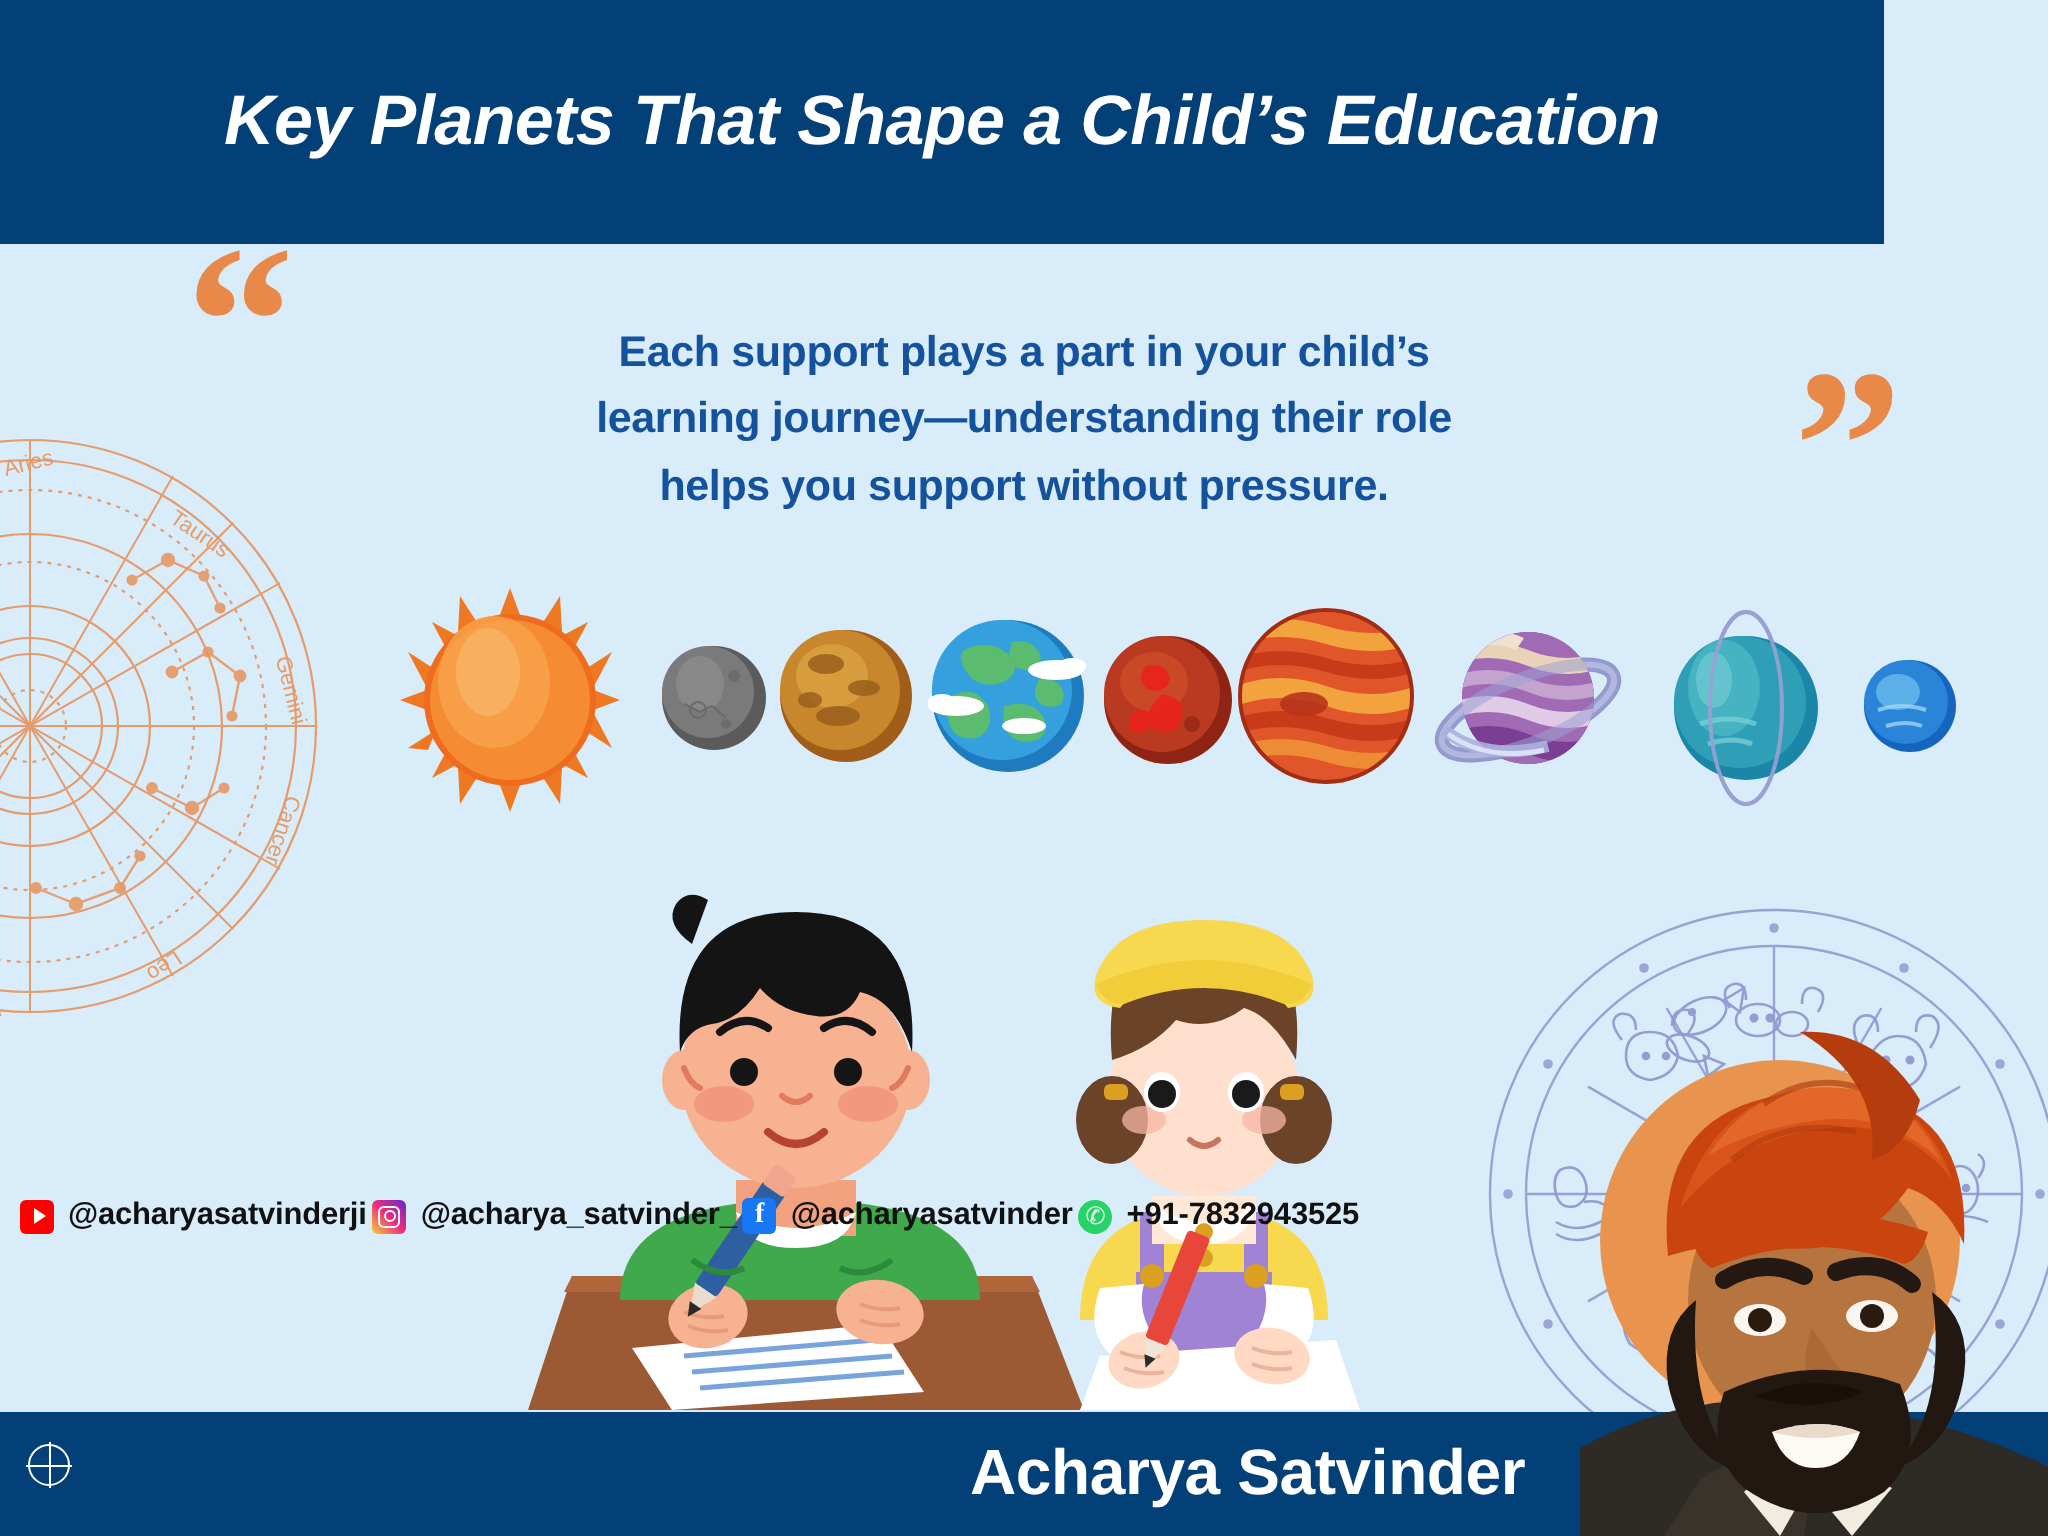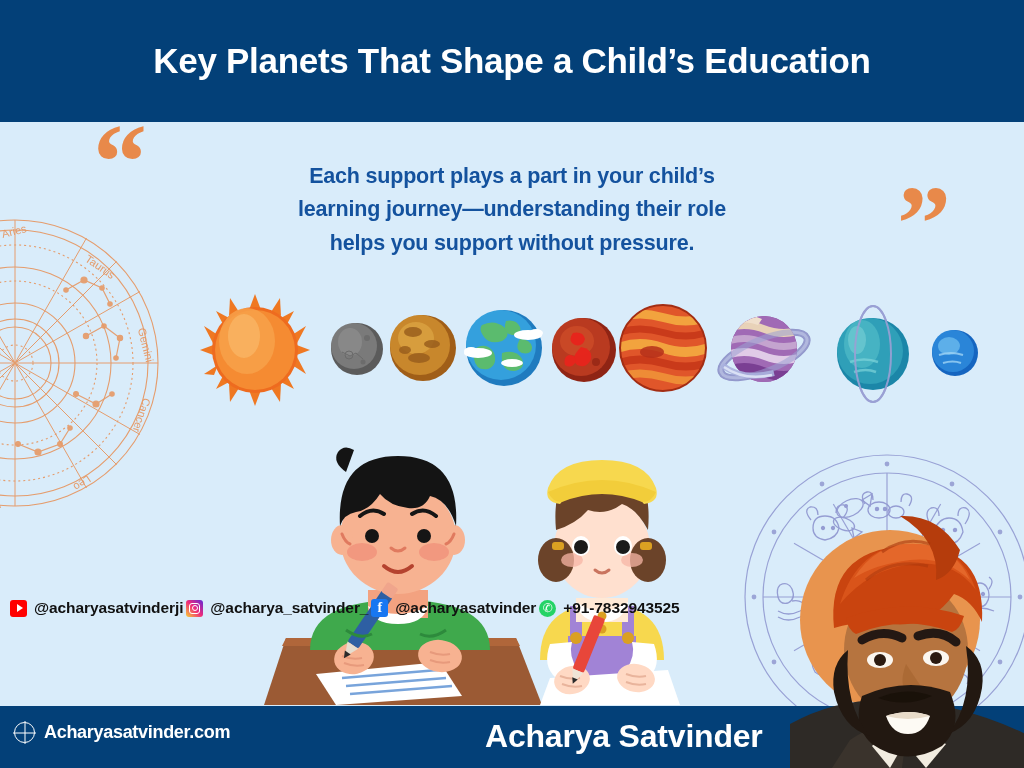--- a/index.html
+++ b/index.html
@@ -11,23 +11,23 @@
   }
   #poster{
     position:absolute;inset:0;
     width:1024px;height:768px;
     background:#d9ecfa;
     overflow:hidden;
   }
 
   
   .header-bar{
-    position:absolute;left:0;top:0;width:1024px;height:122px;
+    position:absolute;left:0;top:0;width:942px;height:122px;
     background:#034078;
-    display:flex;align-items:center;justify-content:center;
+    display:flex;align-items:center;justify-content:center;font-style:italic;
   }
   .header-title{
     color:#ffffff;
     font-size:35px;
     font-weight:bold;
     letter-spacing:-0.3px;
     text-align:center;
     font-family:"Liberation Sans",sans-serif;
     white-space:nowrap;
   }
@@ -616,21 +616,20 @@
     </div>
     <div class="social-row">
       <span class="social-ico ico-wa">✆</span>
       <span class="social-txt">+91-7832943525</span>
     </div>
   </div>
 
   <div class="footer-bar"></div>
   <div class="footer-site">
     <span class="globe-ico"></span>
-    <span class="footer-site-txt">Acharyasatvinder.com</span>
   </div>
   <div class="footer-name">Acharya Satvinder</div>
 
   <div class="person">
     <svg width="234" height="268" viewBox="0 0 234 268">
       <defs>
         <clipPath id="pclip">
             <rect x="0" y="0" width="234" height="268"></rect>
           </clipPath>
       </defs>

